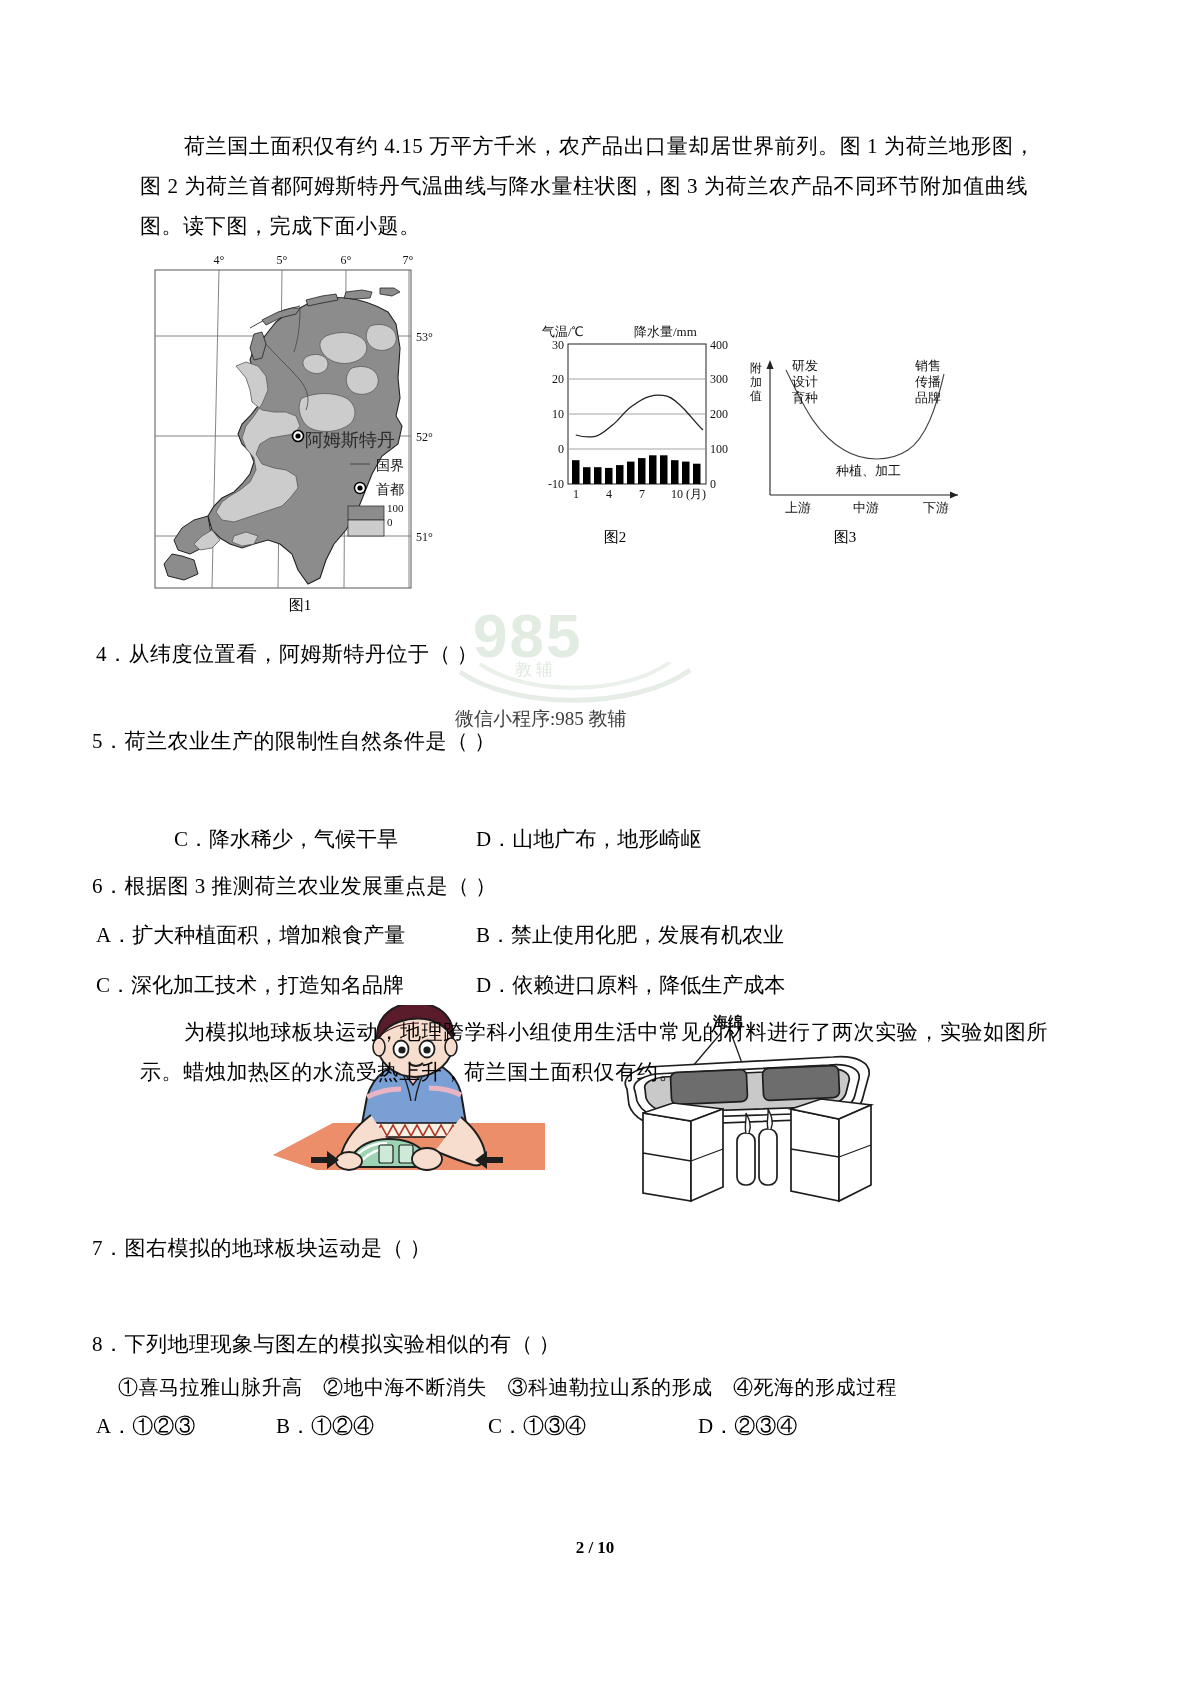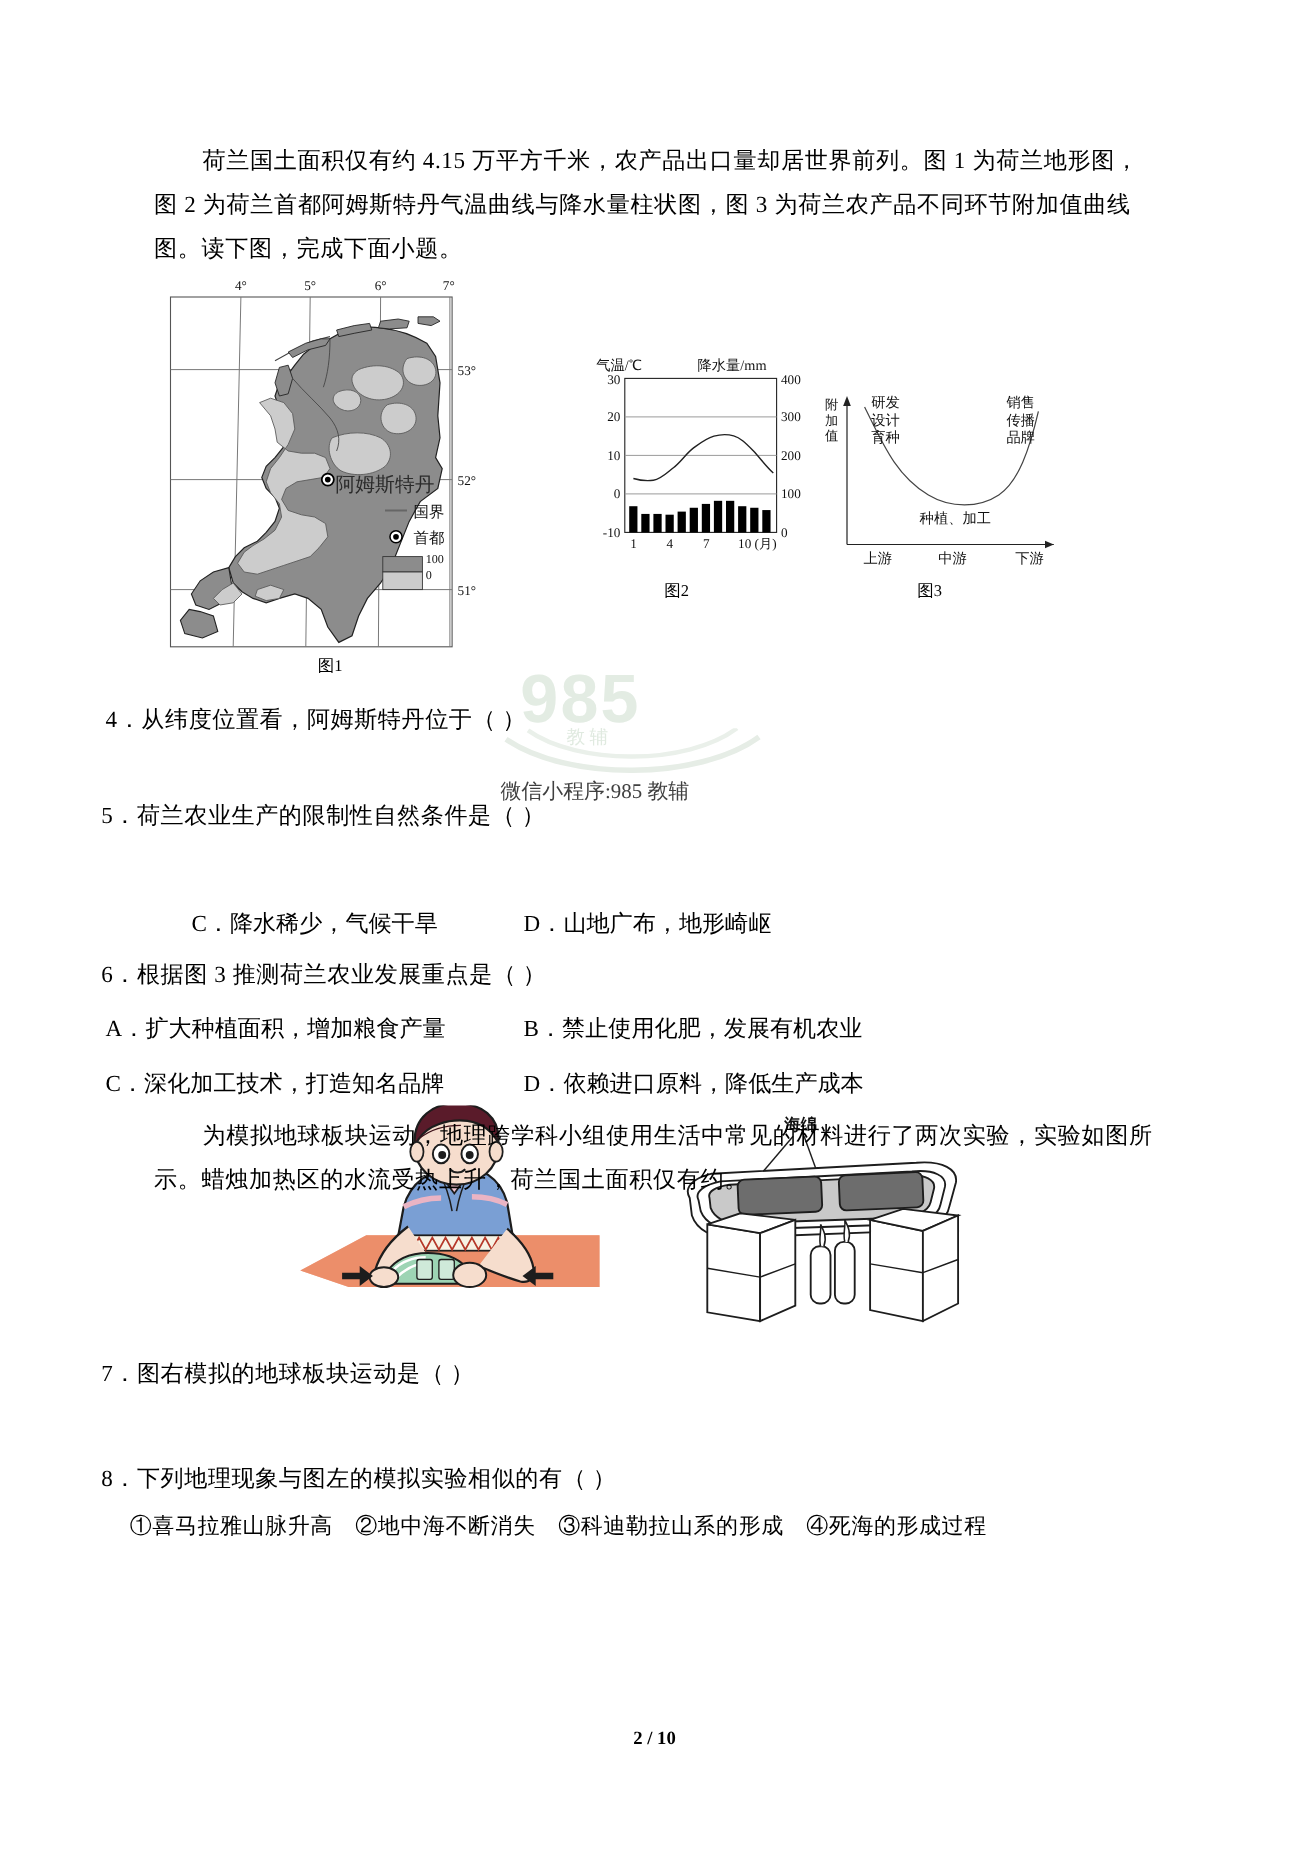--- a/index.html
+++ b/index.html
@@ -96,21 +96,20 @@
 
   .footer {
     position: absolute;
     z-index: 3;
     left: 0; right: 0;
     top: 1538px;
     text-align: center;
     font-size: 17px;
     font-weight: bold;
     font-family: "Liberation Serif", serif;
-    margin-top: 32px;
   }
 
   
   #fig1 {
     position: absolute;
     left: 150px;
     top: 248px;
     width: 300px;
     height: 360px;
     z-index: 1;
@@ -472,16 +471,19 @@
         <rect x="504" y="124" width="18" height="56" rx="8" fill="#ffffff"></rect>
         <path d="M513,124 C511,116 514,110 513,104 C516,110 519,116 516,124" fill="#ffffff" stroke-width="1.4"></path>
       </g>
     </g>
   </svg>
 
   <div class="qline" style="top:1234px; left:92px;">7．图右模拟的地球板块运动是（    ）</div>
 
   <div class="qline" style="top:1330px; left:92px;">8．下列地理现象与图左的模拟实验相似的有（    ）</div>
   <div class="qline" style="top:1374px; left:118px; font-size:20px;">①喜马拉雅山脉升高　②地中海不断消失　③科迪勒拉山系的形成　④死海的形成过程</div>
+  <div class="opts" style="top:1412px;">
+    <span class="op" style="width:180px">A．①②③</span><span class="op" style="width:212px">B．①②④</span><span class="op" style="width:210px">C．①③④</span><span class="op">D．②③④</span>
+  </div>
 
   <div class="footer">2 / 10</div>
 
 </div>
 
 </body></html>

